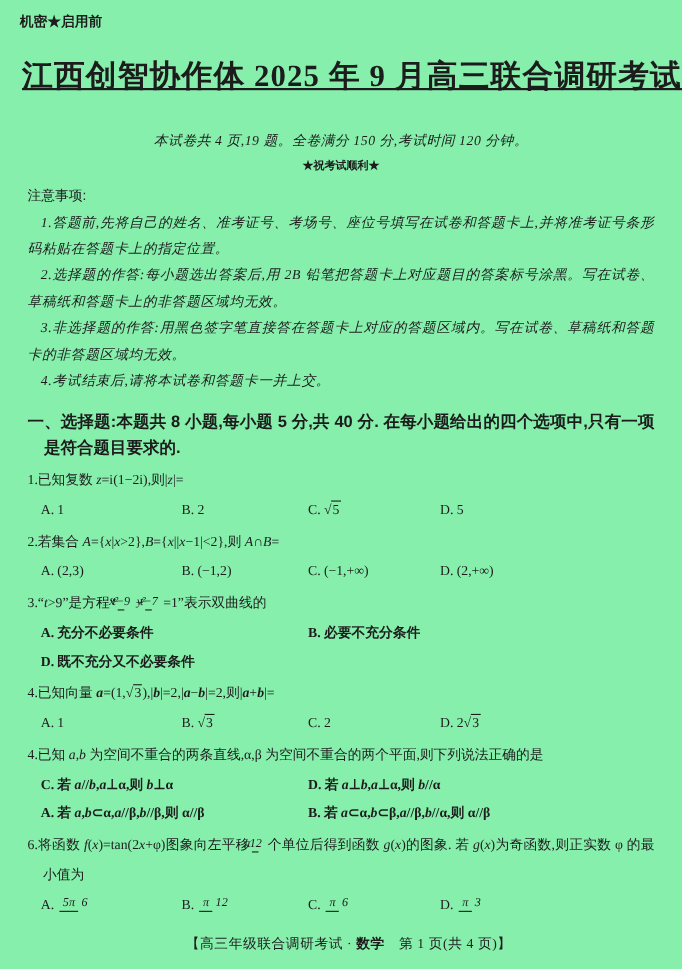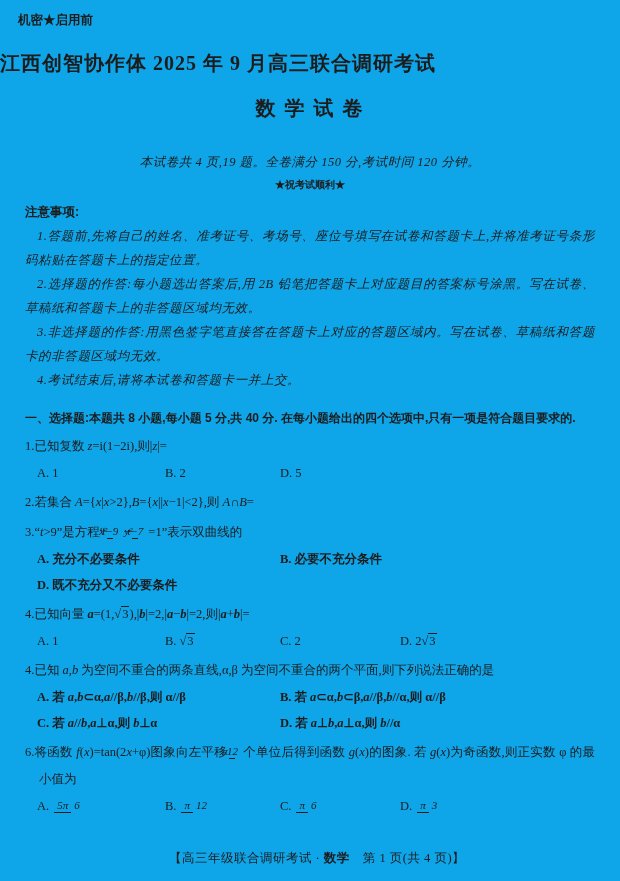--- a/index.html
+++ b/index.html
@@ -1,36 +1,37 @@
 <!DOCTYPE html>
 <html><head>
 <meta charset="utf-8">
 <style>
   html,body{margin:0;padding:0;background:#e8e8e8;}
   .page{
     position:relative;
     width:620px;height:881px;
     margin:0 auto;
-    background:#0ea5e9;
+    background:#86efac;
     color:#1c1c1c;
     font-family:"Liberation Serif", serif;
     font-size:12.5px;
     overflow:hidden;
     box-sizing:border-box;
   }
   .classified{
     position:absolute;top:12px;left:18px;
     font-family:"Liberation Sans", sans-serif;
     font-weight:bold;font-size:12.5px;
   }
   .title{
     margin:50px 0 0 0;
-    text-align:left;
-    font-size:20px;font-weight:bold;
+    text-align:right;
+    font-size:28px;font-weight:bold;
     letter-spacing:1px;
+    text-decoration:underline;
   }
   .subtitle{
     margin:18px 0 0 0;
     text-align:center;
     font-size:20px;font-weight:bold;
     letter-spacing:2px;
   }
   .meta{
     margin:32px 0 0 0;
     text-align:center;
@@ -42,35 +43,35 @@
     margin:7px 0 0 0;
     text-align:center;
     font-family:"Liberation Sans", sans-serif;
     font-weight:bold;font-size:10px;
   }
   .body{
     margin:8px 25px 0 25px;
   }
   .notice-head{
     font-family:"Liberation Sans", sans-serif;
-    font-weight:bold;font-size:12.5px;
+    font-weight:normal;font-size:12.5px;
     line-height:24px;
   }
   .notice-item{
     margin:0;
     font-style:italic;
     line-height:24px;
     text-indent:12px;
     text-align:justify;
     letter-spacing:0.6px;
   }
   .section-heading{
     margin-top:14px;
     font-family:"Liberation Sans", sans-serif;
-    font-weight:bold;font-size:12px;
+    font-weight:bold;font-size:15px;
     line-height:24px;
     padding-left:15px;text-indent:-15px;
     text-align:justify;
   }
   .question{margin-top:3px;}
   .stem{
     line-height:27px;
     padding-left:14px;text-indent:-14px;
     text-align:justify;
   }
@@ -103,46 +104,52 @@
   }
   .footer .fbold{font-weight:bold;font-family:"Liberation Sans", sans-serif;}
 </style>
 </head>
 <body>
 
 <div class="page">
   <div class="classified">机密★启用前</div>
 
   <div class="title">江西创智协作体 2025 年 9 月高三联合调研考试</div>
-  <div class="subtitle">数 学 试 卷</div>
   <div class="meta">本试卷共 4 页,19 题。全卷满分 150 分,考试时间 120 分钟。</div>
   <div class="wish">★祝考试顺利★</div>
 
   <div class="body">
     <div class="notice-head">注意事项:</div>
     <div>
       <p class="notice-item">1.答题前,先将自己的姓名、准考证号、考场号、座位号填写在试卷和答题卡上,并将准考证号条形码粘贴在答题卡上的指定位置。</p>
       <p class="notice-item">2.选择题的作答:每小题选出答案后,用 2B 铅笔把答题卡上对应题目的答案标号涂黑。写在试卷、草稿纸和答题卡上的非答题区域均无效。</p>
       <p class="notice-item">3.非选择题的作答:用黑色签字笔直接答在答题卡上对应的答题区域内。写在试卷、草稿纸和答题卡的非答题区域均无效。</p>
       <p class="notice-item">4.考试结束后,请将本试卷和答题卡一并上交。</p>
     </div>
 
     <div class="section-heading">一、选择题:本题共 8 小题,每小题 5 分,共 40 分. 在每小题给出的四个选项中,只有一项是符合题目要求的.</div>
 
     <div>
         <div class="question">
           <div class="stem"><span class="vt">1.已知复数 </span><span class="vi">z</span><span class="vt">=i(1−2i),则|</span><span class="vi">z</span><span class="vt">|=</span></div>
           <div class="optrow cols4">
             <span class="opt"><span class="olabel">A.</span><span class="vt">1</span></span>
             <span class="opt"><span class="olabel">B.</span><span class="vt">2</span></span>
+            <span class="opt"><span class="olabel">C.</span><span class="sqrt">√<span class="rad">5</span></span></span>
             <span class="opt"><span class="olabel">D.</span><span class="vt">5</span></span>
           </div>
         </div>
         <div class="question">
           <div class="stem"><span class="vt">2.若集合 </span><span class="vi">A</span><span class="vt">={</span><span class="vi">x</span><span class="vt">|</span><span class="vi">x</span><span class="vt">&gt;2},</span><span class="vi">B</span><span class="vt">={</span><span class="vi">x</span><span class="vt">||</span><span class="vi">x</span><span class="vt">−1|&lt;2},则 </span><span class="vi">A</span><span class="vt">∩</span><span class="vi">B</span><span class="vt">=</span></div>
+          <div class="optrow cols4">
+            <span class="opt"><span class="olabel">A.</span><span class="vt">(2,3)</span></span>
+            <span class="opt"><span class="olabel">B.</span><span class="vt">(−1,2)</span></span>
+            <span class="opt"><span class="olabel">C.</span><span class="vt">(−1,+∞)</span></span>
+            <span class="opt"><span class="olabel">D.</span><span class="vt">(2,+∞)</span></span>
+          </div>
         </div>
         <div class="question">
           <div class="stem"><span class="vt">3.“</span><span class="vi">t</span><span class="vt">&gt;9”是方程“</span><span class="frac">
               <span class="num">x²</span>
               <span class="den">t−9</span>
             </span><span class="vt">−</span><span class="frac">
               <span class="num">y²</span>
               <span class="den">t−7</span>
             </span><span class="vt">=1”表示双曲线的</span></div>
           <div class="optrow cols2">
@@ -158,26 +165,26 @@
           <div class="optrow cols4">
             <span class="opt"><span class="olabel">A.</span><span class="vt">1</span></span>
             <span class="opt"><span class="olabel">B.</span><span class="sqrt">√<span class="rad">3</span></span></span>
             <span class="opt"><span class="olabel">C.</span><span class="vt">2</span></span>
             <span class="opt"><span class="olabel">D.</span><span class="vt">2</span><span class="sqrt">√<span class="rad">3</span></span></span>
           </div>
         </div>
         <div class="question">
           <div class="stem"><span class="vt">4.已知 </span><span class="vi">a</span><span class="vt">,</span><span class="vi">b</span><span class="vt"> 为空间不重合的两条直线,α,β 为空间不重合的两个平面,则下列说法正确的是</span></div>
           <div class="optrow cols2">
+            <span class="opt"><span class="olabel">C.</span><span class="vt">若 </span><span class="vi">a</span><span class="vt">//</span><span class="vi">b</span><span class="vt">,</span><span class="vi">a</span><span class="vt">⊥α,则 </span><span class="vi">b</span><span class="vt">⊥α</span></span>
+            <span class="opt"><span class="olabel">D.</span><span class="vt">若 </span><span class="vi">a</span><span class="vt">⊥</span><span class="vi">b</span><span class="vt">,</span><span class="vi">a</span><span class="vt">⊥α,则 </span><span class="vi">b</span><span class="vt">//α</span></span>
+          </div>
+          <div class="optrow cols2">
             <span class="opt"><span class="olabel">A.</span><span class="vt">若 </span><span class="vi">a</span><span class="vt">,</span><span class="vi">b</span><span class="vt">⊂α,</span><span class="vi">a</span><span class="vt">//β,</span><span class="vi">b</span><span class="vt">//β,则 α//β</span></span>
             <span class="opt"><span class="olabel">B.</span><span class="vt">若 </span><span class="vi">a</span><span class="vt">⊂α,</span><span class="vi">b</span><span class="vt">⊂β,</span><span class="vi">a</span><span class="vt">//β,</span><span class="vi">b</span><span class="vt">//α,则 α//β</span></span>
-          </div>
-          <div class="optrow cols2">
-            <span class="opt"><span class="olabel">C.</span><span class="vt">若 </span><span class="vi">a</span><span class="vt">//</span><span class="vi">b</span><span class="vt">,</span><span class="vi">a</span><span class="vt">⊥α,则 </span><span class="vi">b</span><span class="vt">⊥α</span></span>
-            <span class="opt"><span class="olabel">D.</span><span class="vt">若 </span><span class="vi">a</span><span class="vt">⊥</span><span class="vi">b</span><span class="vt">,</span><span class="vi">a</span><span class="vt">⊥α,则 </span><span class="vi">b</span><span class="vt">//α</span></span>
           </div>
         </div>
         <div class="question">
           <div class="stem"><span class="vt">6.将函数 </span><span class="vi">f</span><span class="vt">(</span><span class="vi">x</span><span class="vt">)=tan(2</span><span class="vi">x</span><span class="vt">+φ)图象向左平移</span><span class="frac">
               <span class="num">π</span>
               <span class="den">12</span>
             </span><span class="vt">个单位后得到函数 </span><span class="vi">g</span><span class="vt">(</span><span class="vi">x</span><span class="vt">)的图象. 若 </span><span class="vi">g</span><span class="vt">(</span><span class="vi">x</span><span class="vt">)为奇函数,则正实数 φ 的最小值为</span></div>
           <div class="optrow cols4">
             <span class="opt"><span class="olabel">A.</span><span class="frac">
                 <span class="num">5π</span>

